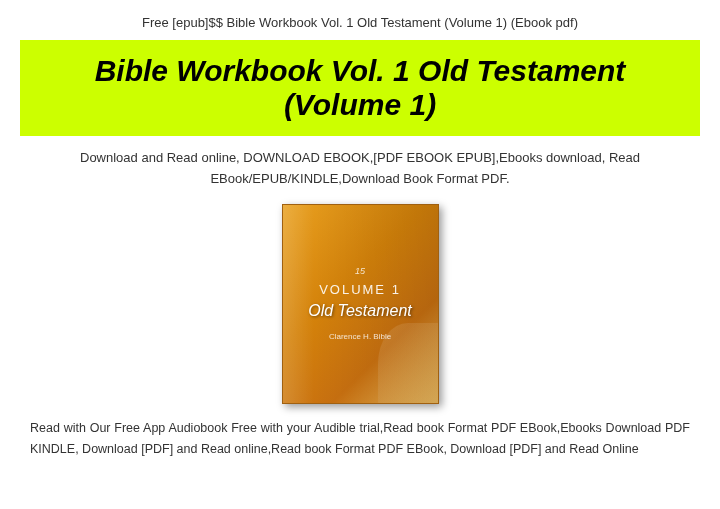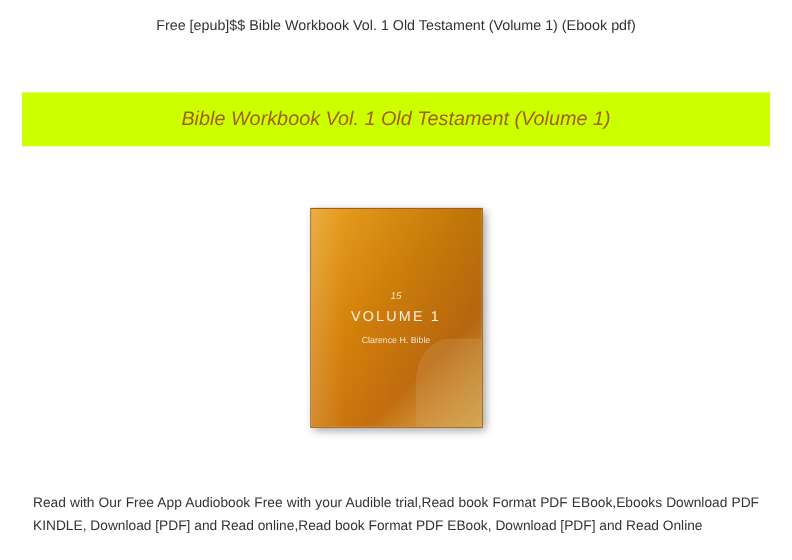--- a/index.html
+++ b/index.html
@@ -17,43 +17,42 @@
     }
 
     .page-wrapper {
       width: 720px;
       height: 509px;
       background: #ffffff;
       display: flex;
       flex-direction: column;
       align-items: center;
       padding: 10px 20px;
-      gap: 44px;
     }
 
     .top-title {
       font-size: 13px;
       color: #333333;
       text-align: center;
       margin-bottom: 10px;
       padding-top: 5px;
     }
 
     .green-banner {
       background: #ccff00;
       width: 100%;
       padding: 14px 20px;
       text-align: center;
       margin-bottom: 12px;
     }
 
     .green-banner h1 {
-      font-size: 18px;
-      font-weight: normal;
-      color: #a16207;
+      font-size: 30px;
+      font-weight: bold;
+      color: #000000;
       font-style: italic;
     }
 
     .subtitle-text {
       font-size: 13px;
       color: #333333;
       text-align: center;
       margin-bottom: 14px;
       line-height: 1.6;
     }
@@ -157,27 +156,32 @@
 <body>
 
 <div class="page-wrapper">
 
   <div class="top-title">Free [epub]$$ Bible Workbook Vol. 1 Old Testament (Volume 1) (Ebook pdf)</div>
 
   <div class="green-banner">
     <h1>Bible Workbook Vol. 1 Old Testament (Volume 1)</h1>
   </div>
 
+  <div class="subtitle-text">
+    Download and Read online, DOWNLOAD EBOOK,[PDF EBOOK EPUB],Ebooks download, Read<br>
+    EBook/EPUB/KINDLE,Download Book Format PDF.
+  </div>
 
   <div class="book-cover-container">
     <div class="book-cover">
       <div class="book-texture"></div>
       <div class="book-cover-inner">
         <div class="book-number">15</div>
         <div class="book-volume">VOLUME 1</div>
+        <div class="book-subtitle-cover">Old Testament</div>
         <div class="book-author">Clarence H. Bible</div>
       </div>
     </div>
   </div>
 
   <div class="footer-text">Read with Our Free App Audiobook Free with your Audible trial,Read book Format PDF EBook,Ebooks Download PDF KINDLE, Download [PDF] and Read online,Read book Format PDF EBook, Download [PDF] and Read Online</div>
 
 </div>
 
 </body></html>

